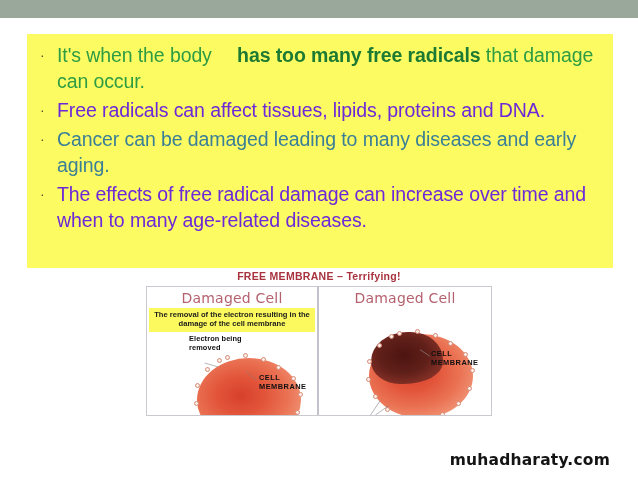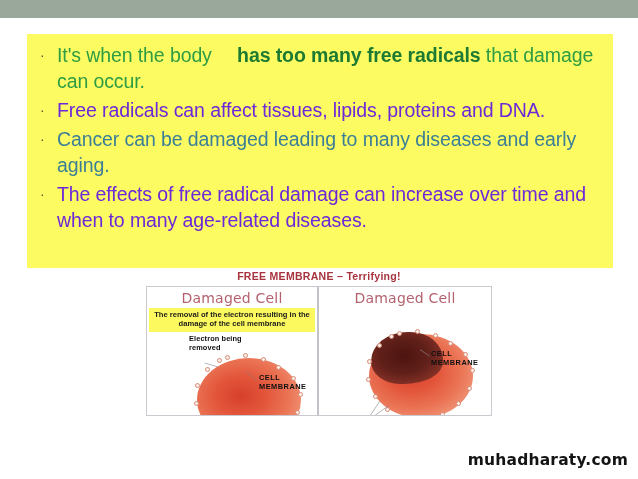--- a/index.html
+++ b/index.html
@@ -170,21 +170,21 @@
   }
   .lbl.electron-removed { left: 8px;  top: 2px;  width: 78px; }
   .lbl.membrane        { left: 78px;  top: 41px; width: 56px; letter-spacing: 0.5px; }
   .lbl.electron-bottom { left: 0;  top: 116px; }
 
   svg.leader { position: absolute; left: 0; top: 0; width: 100%; height: 100%; overflow: visible; }
 
   
   .watermark {
     position: absolute;
-    right: 10px;
+    right: 28px;
     bottom: 10px;
     font-family: "DejaVu Sans", sans-serif;
     font-size: 15.5px;
     font-weight: bold;
     color: #141414;
     letter-spacing: 0.2px;
   }
 </style>
 </head>
 <body>

